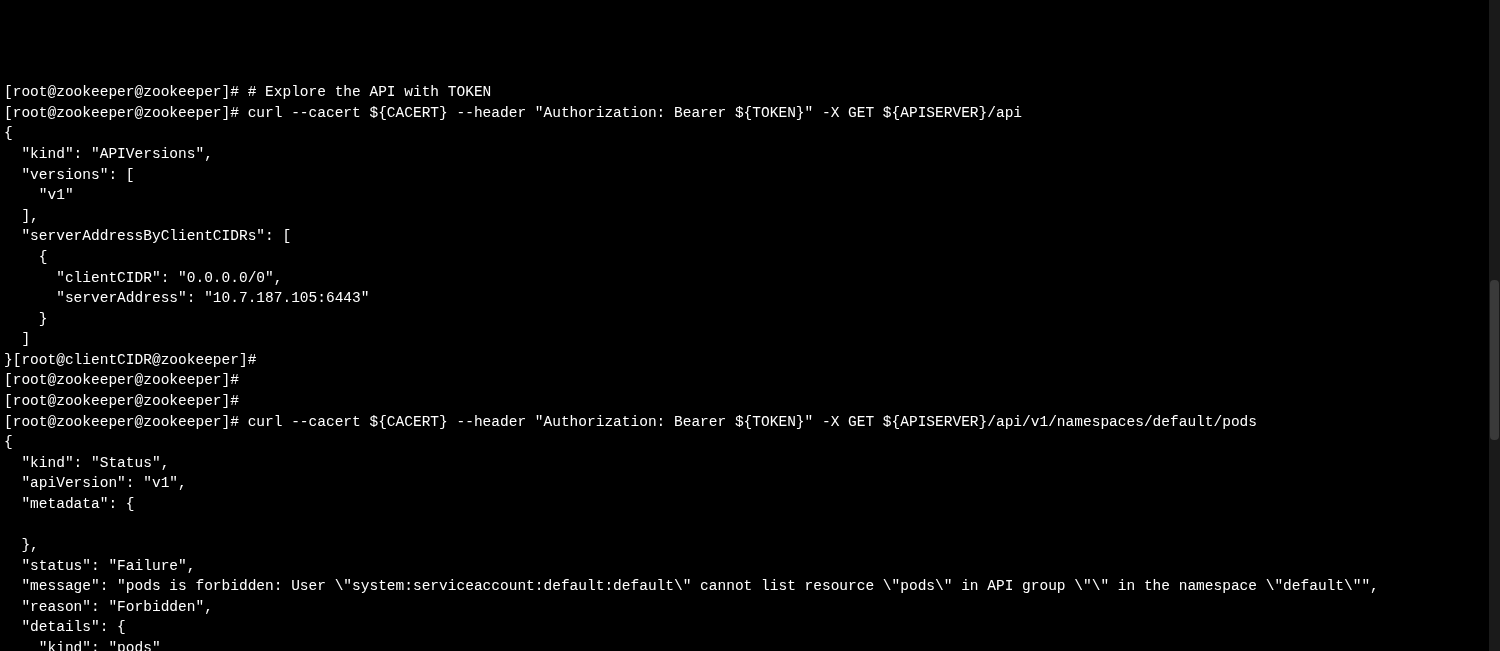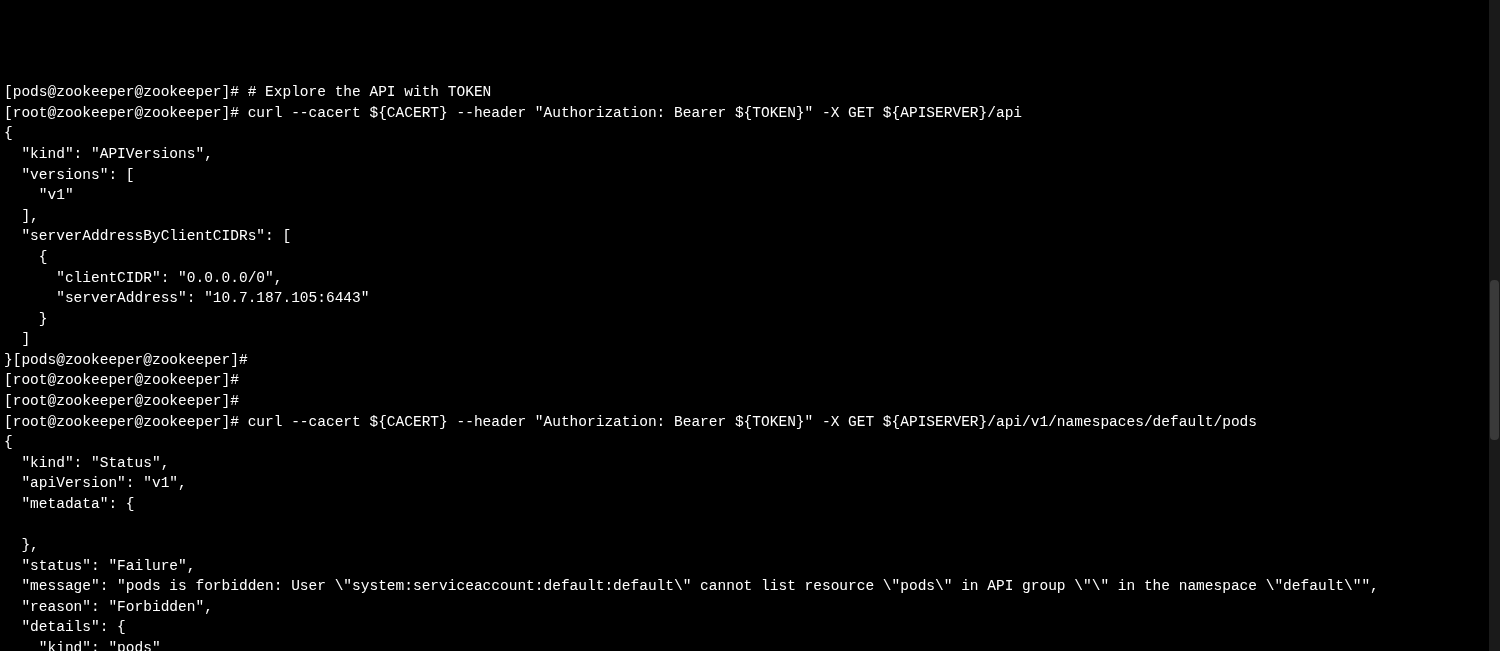--- a/index.html
+++ b/index.html
@@ -39,34 +39,34 @@
       height: 160px;
       background-color: #3a3a3a;
       border-radius: 4px;
     }
   </style>
 </head>
 <body>
 
 
 
-<div class="terminal-content"><span>[pods@zookeeper@zookeeper]# # Explore the API with TOKEN</span>
+<div class="terminal-content"><span>[root@zookeeper@zookeeper]# # Explore the API with TOKEN</span>
 <span>[root@zookeeper@zookeeper]# curl --cacert ${CACERT} --header "Authorization: Bearer ${TOKEN}" -X GET ${APISERVER}/api</span>
 <span>{</span>
 <span>  "kind": "APIVersions",</span>
 <span>  "versions": [</span>
 <span>    "v1"</span>
 <span>  ],</span>
 <span>  "serverAddressByClientCIDRs": [</span>
 <span>    {</span>
 <span>      "clientCIDR": "0.0.0.0/0",</span>
 <span>      "serverAddress": "10.7.187.105:6443"</span>
 <span>    }</span>
 <span>  ]</span>
-<span>}[pods@zookeeper@zookeeper]# </span>
+<span>}[root@clientCIDR@zookeeper]# </span>
 <span>[root@zookeeper@zookeeper]# </span>
 <span>[root@zookeeper@zookeeper]# </span>
 <span>[root@zookeeper@zookeeper]# curl --cacert ${CACERT} --header "Authorization: Bearer ${TOKEN}" -X GET ${APISERVER}/api/v1/namespaces/default/pods</span>
 <span>{</span>
 <span>  "kind": "Status",</span>
 <span>  "apiVersion": "v1",</span>
 <span>  "metadata": {</span>
 <span>    </span>
 <span>  },</span>
 <span>  "status": "Failure",</span>

